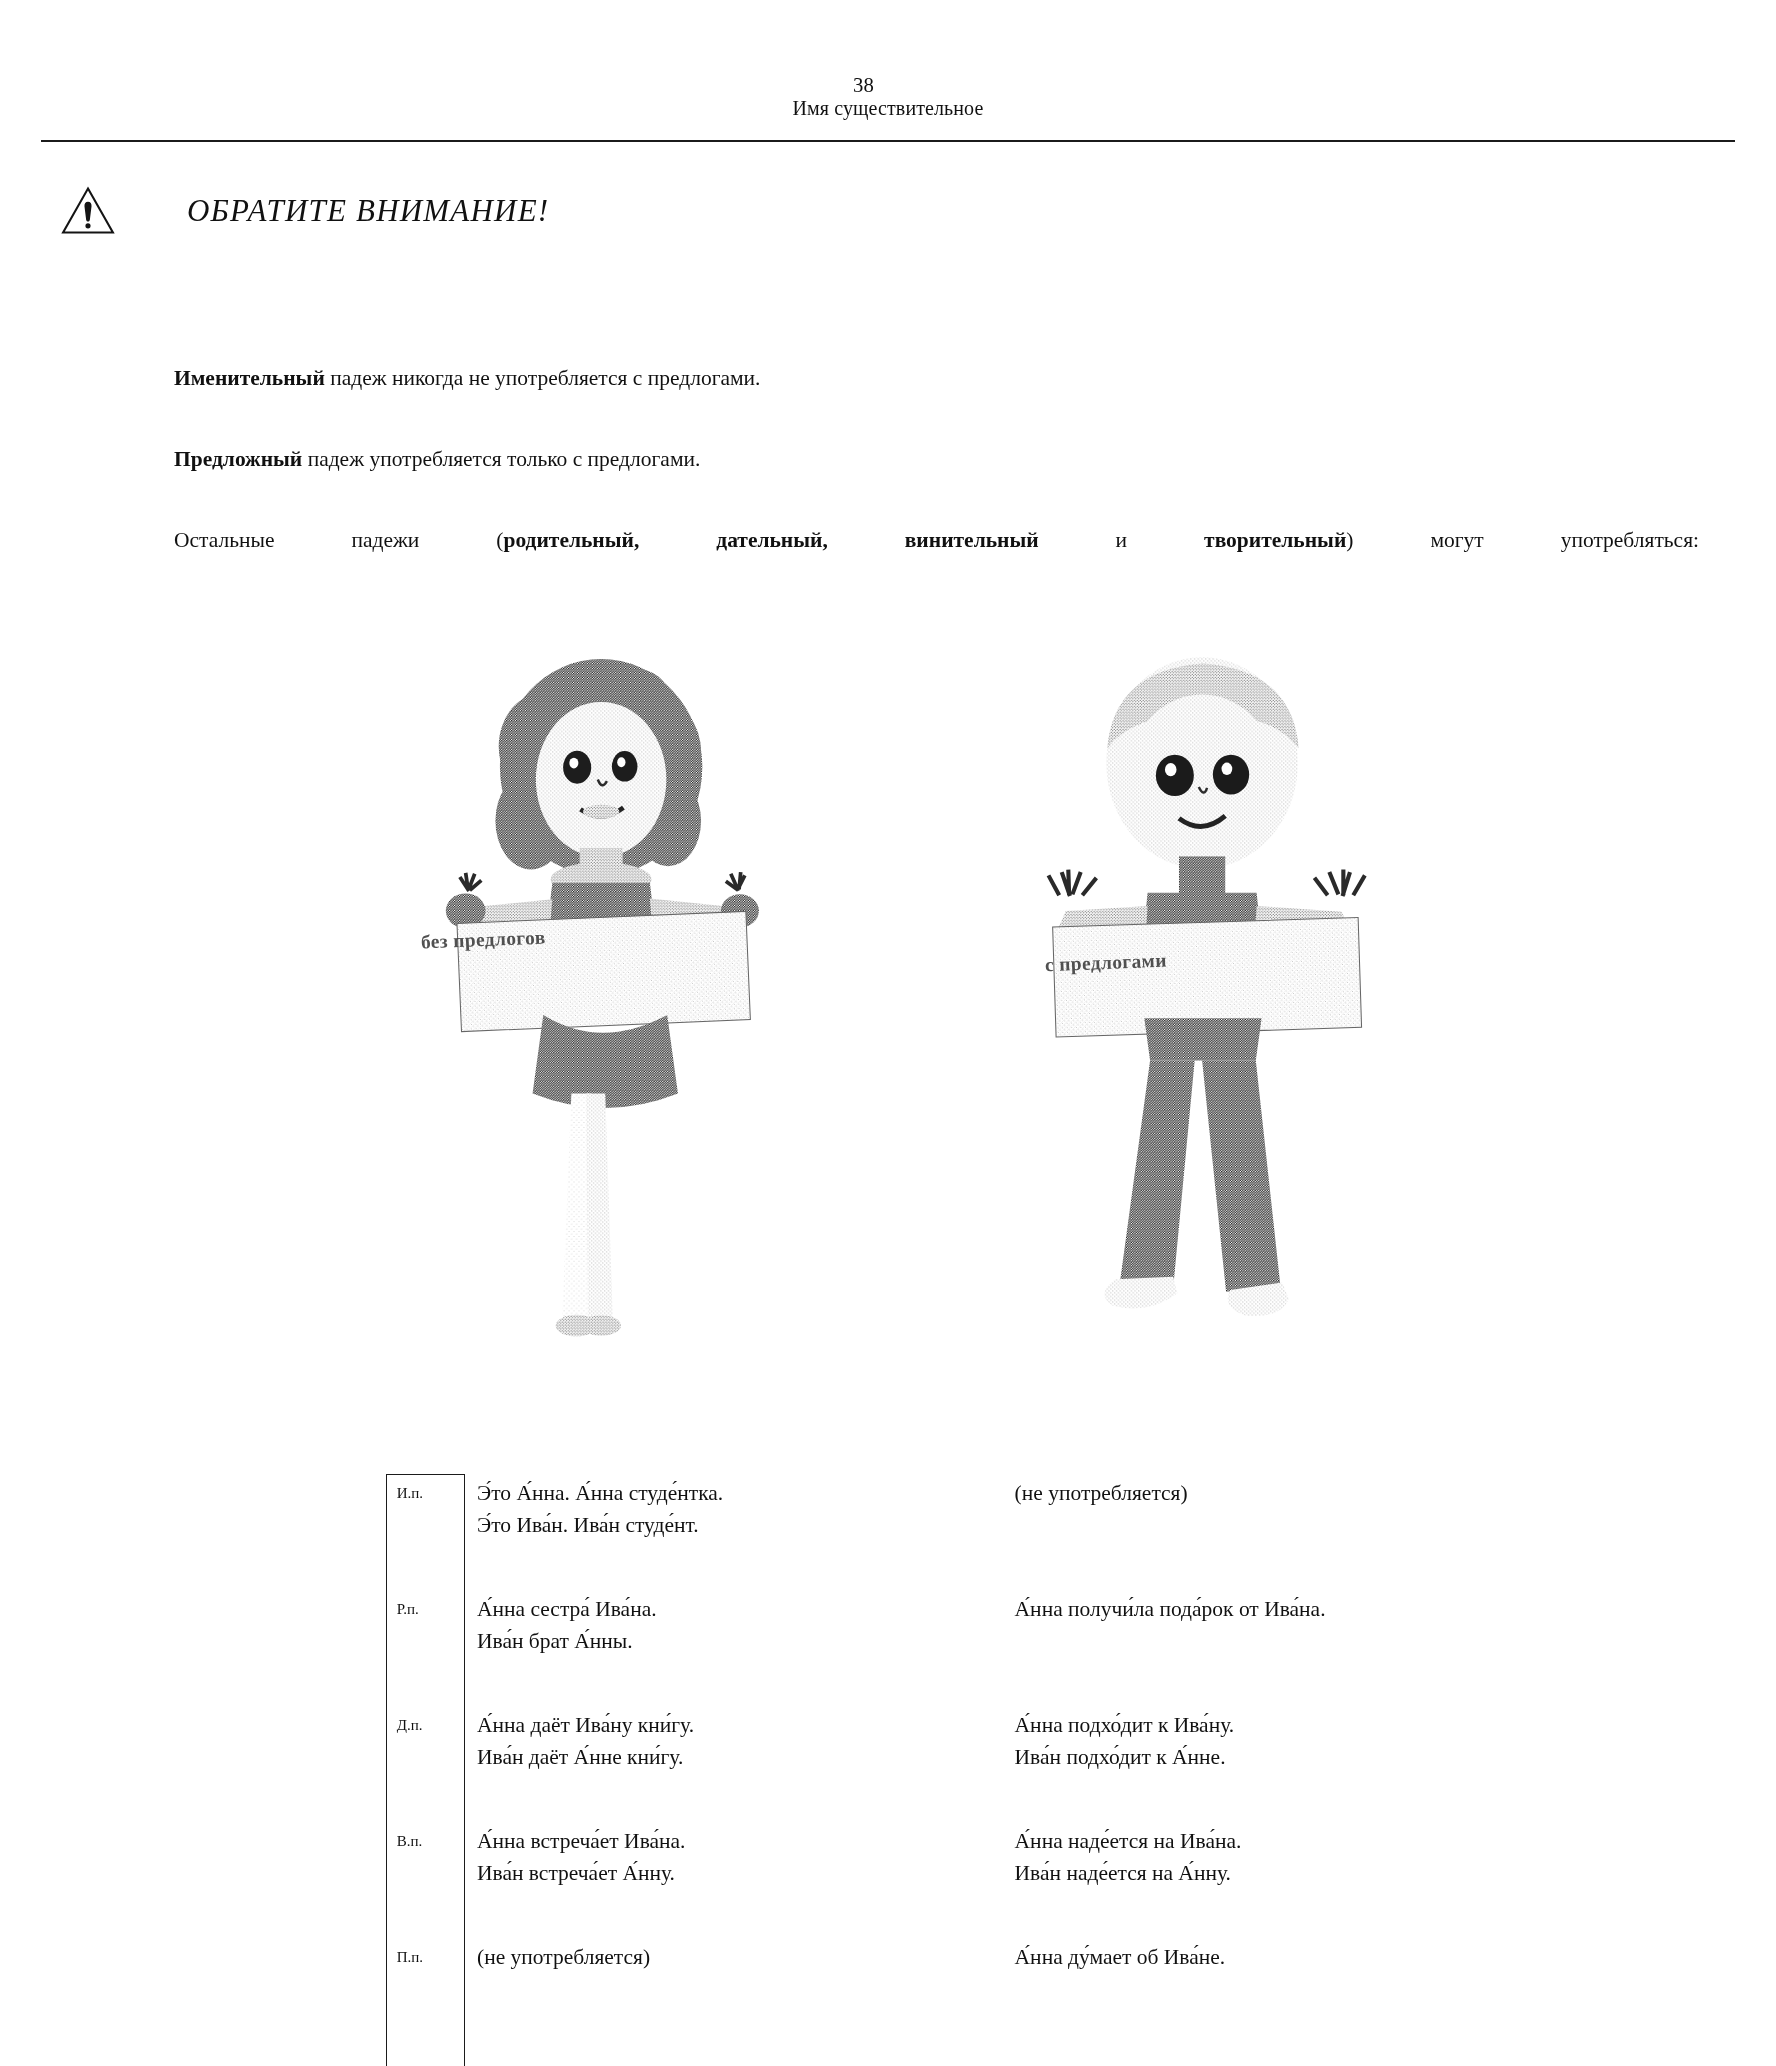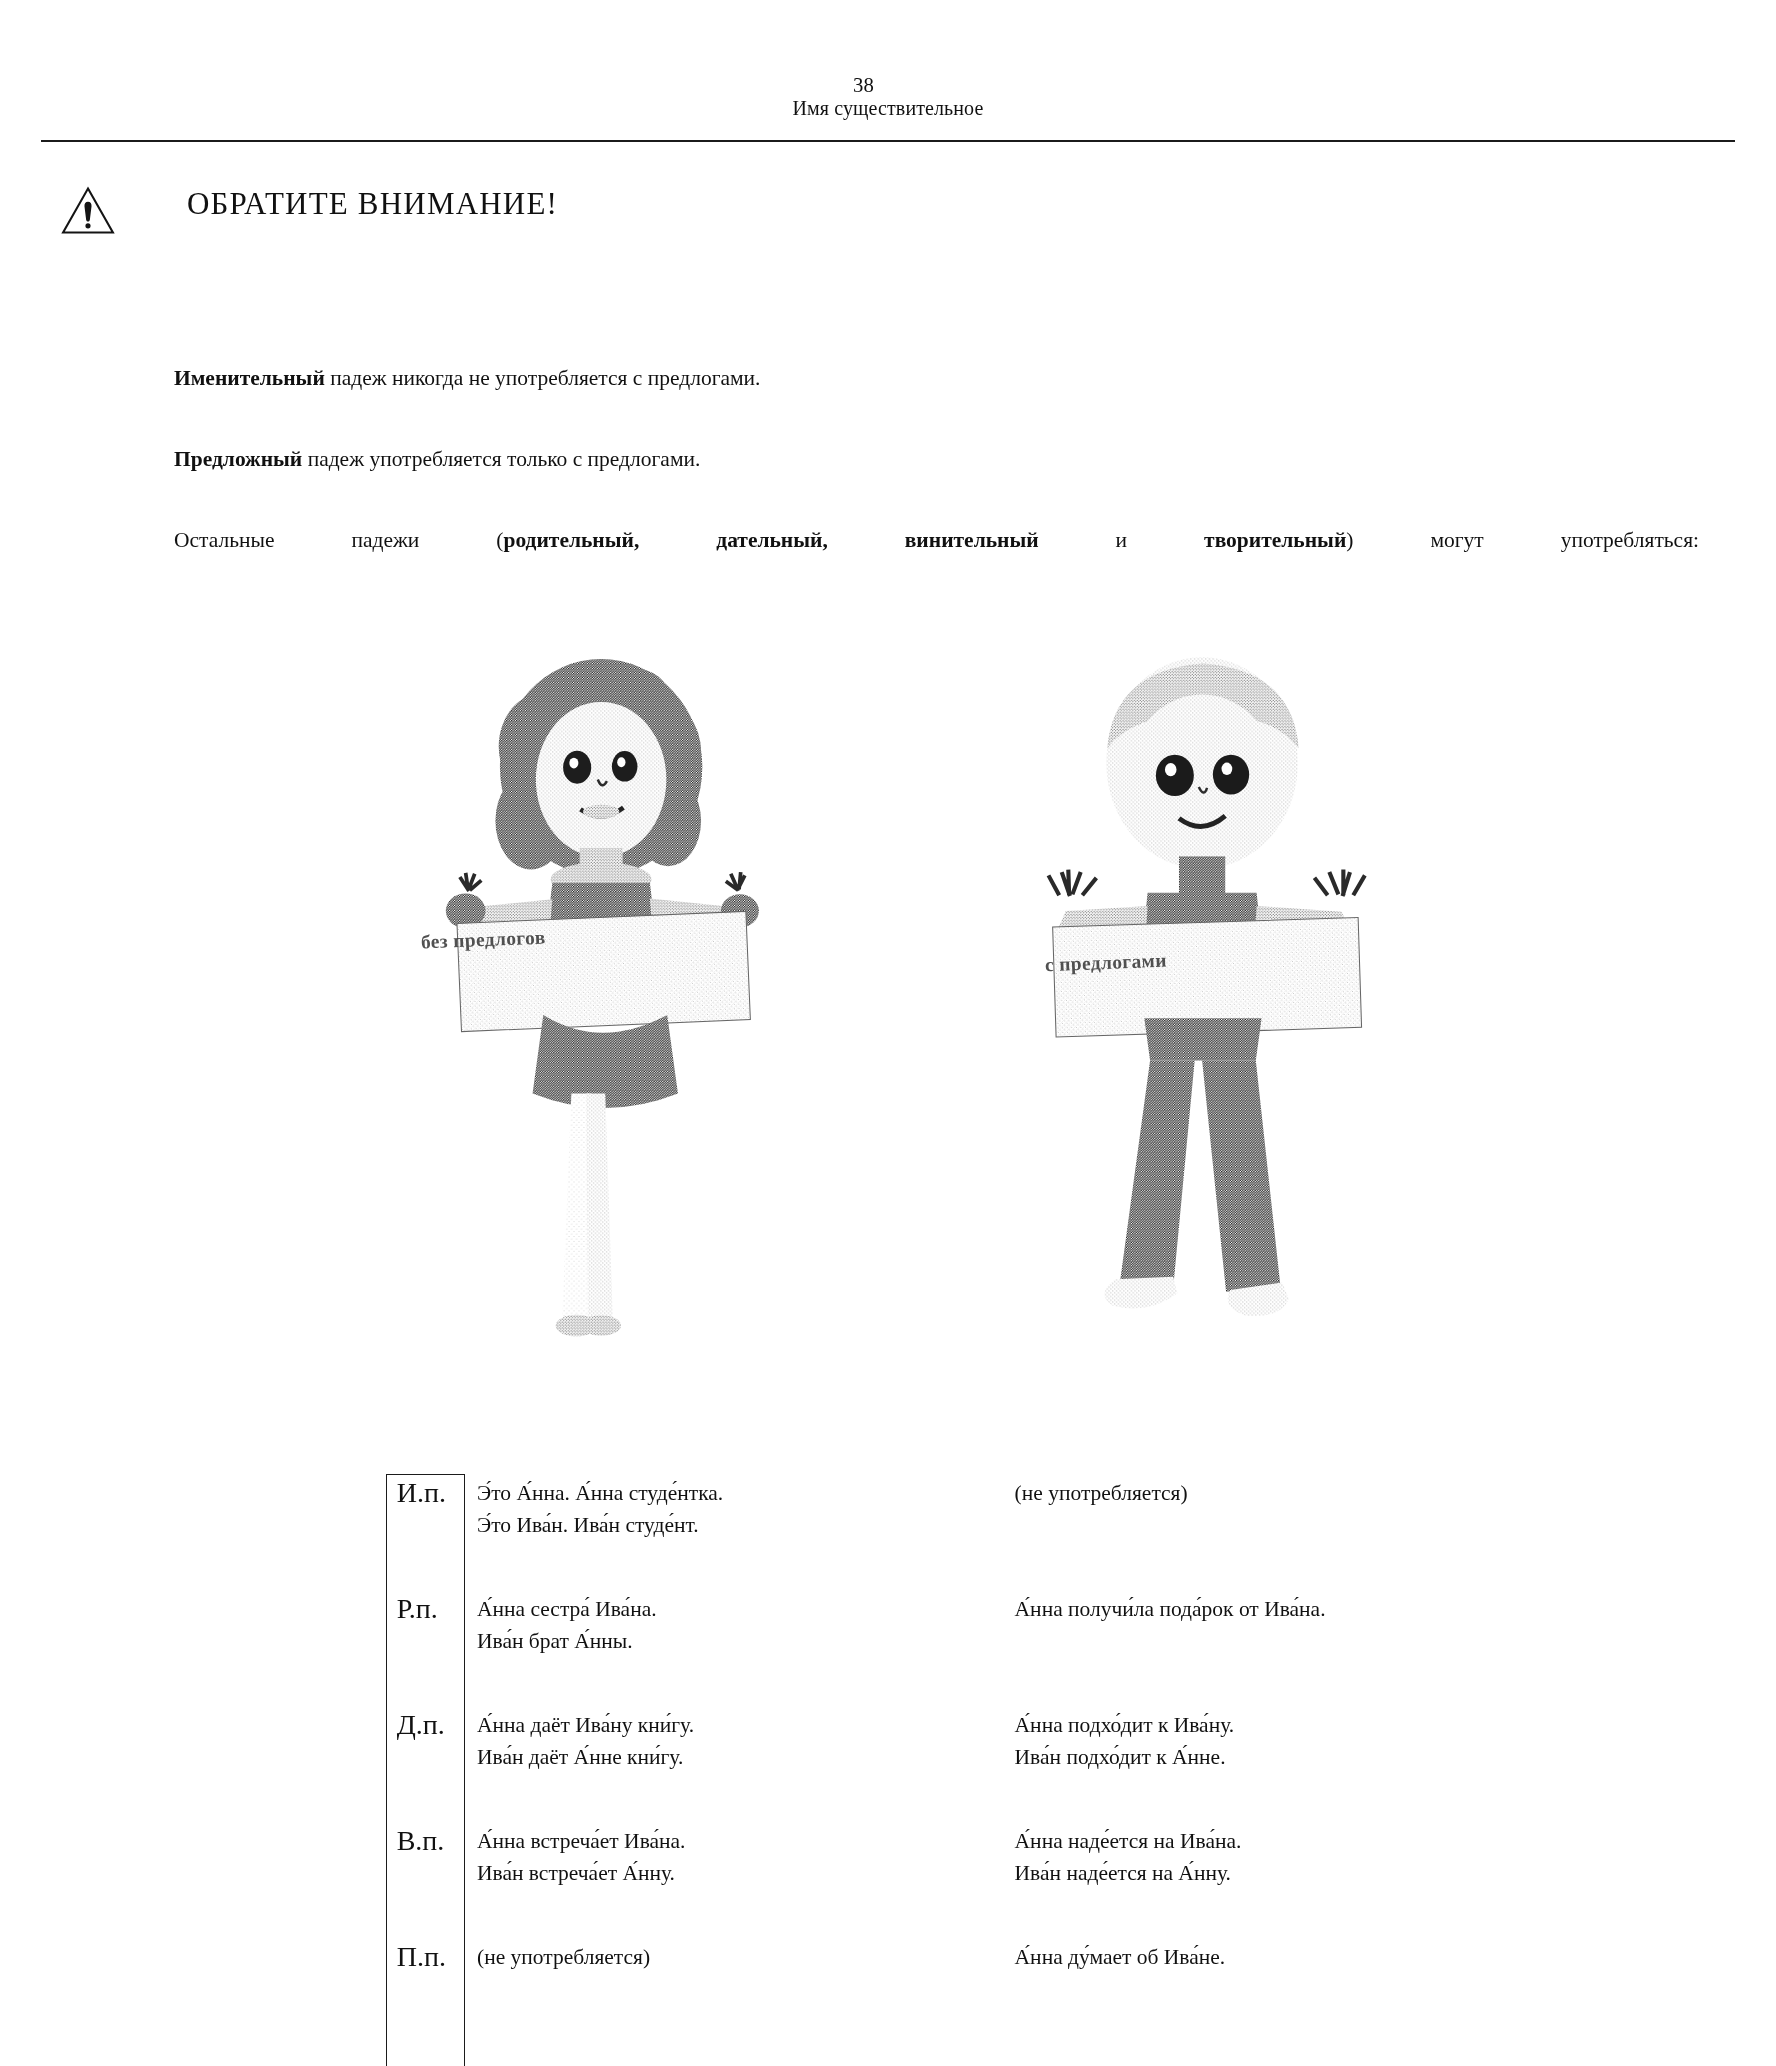--- a/index.html
+++ b/index.html
@@ -67,22 +67,23 @@
     position: absolute;
     left: 0;
     top: 8.3px;
     width: 54px;
     height: 49px;
   }
   .warn-icon svg { display: block; width: 54px; height: 49px; }
   .attention-title {
     position: absolute;
     left: 126px;
-    top: 8px;
+    top: 15px;
     font-family: "Liberation Serif", "DejaVu Serif", serif;
+    font-style: italic;
     font-weight: 400;
     font-size: 31px;
     letter-spacing: 1.2px;
     white-space: nowrap;
   }
 
   
   .intro {
     position: absolute;
     left: 174px;
@@ -157,21 +158,21 @@
     position: relative;
     display: flex;
     align-items: flex-start;
     height: 116px;
   }
   .case-label {
     width: 76px;
     box-sizing: border-box;
     padding-left: 10.7px;
     padding-top: 2.5px;
-    font-size: 28px;
+    font-size: 15px;
     line-height: 32px;
     white-space: nowrap;
   }
   .col-nopreps {
     width: 541px;
     box-sizing: border-box;
     padding-left: 15px;
     padding-top: 2.5px;
     font-size: 21.5px;
     line-height: 32px;

